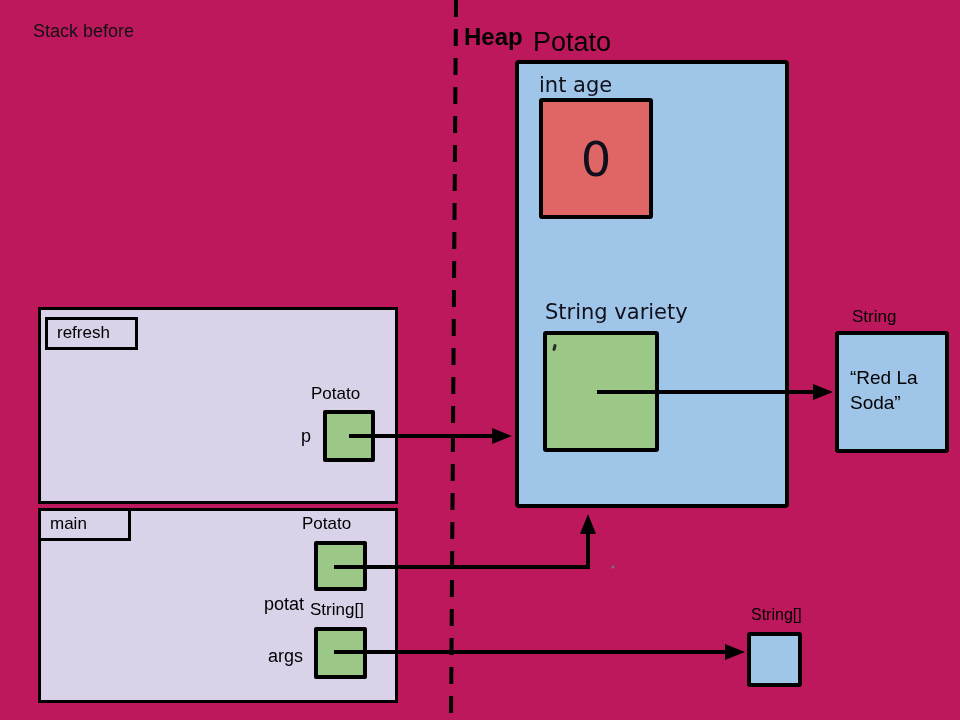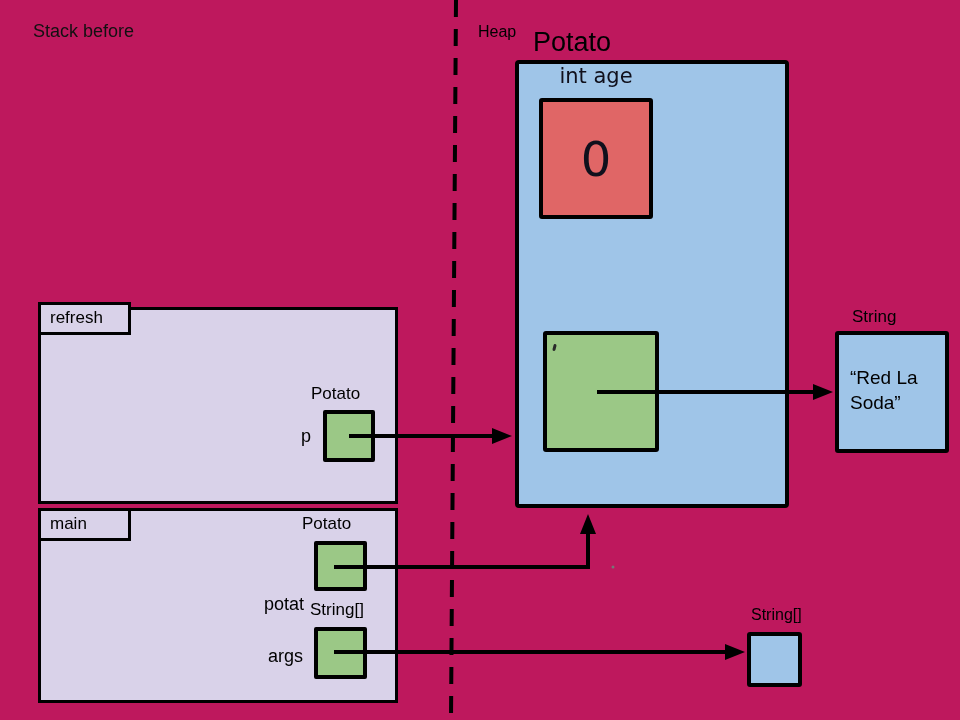--- a/index.html
+++ b/index.html
@@ -16,26 +16,26 @@
   }
   #canvas * { box-sizing: border-box; }
 
   .abs { position: absolute; }
 
   
   .caption {
     left: 33px; top: 20px;
     font-size: 18px; line-height: 22px; color: #111;
   }
-  .heap-label   { left: 478px; top: 23px;  font-size: 16px; }
+  .heap-label   { left: 464px; top: 23px;  font-size: 24px; font-weight: bold; }
   .heap-title   { left: 533px; top: 27px;  font-size: 27px; }
 
   .rounded-font { font-family: "DejaVu Sans", sans-serif; color: #10101c; }
 
-  .age-label     { left: 539px; top: 64px;  width: 114px; text-align: center; font-size: 21px; }
+  .age-label     { left: 539px; top: 73px;  width: 114px; font-size: 21px; }
   .variety-label { left: 545px; top: 300px; font-size: 21px; }
 
   .string-title       { left: 852px; top: 307px; font-size: 17px; text-align: right; }
   .string-array-title { left: 751px; top: 606px; font-size: 16px; }
 
   .type-label { font-size: 17px; }
   .var-label  { font-size: 18px; }
 
   
   .heap-box {
@@ -75,21 +75,21 @@
     background: #d9d2e9; border: 3px solid #000;
     width: 360px; left: 38px;
   }
   .frame-refresh { top: 307px; height: 197px; }
   .frame-main    { top: 508px; height: 195px; }
   .frame-tab {
     left: 38px; width: 93px; height: 33px;
     background: #d9d2e9; border: 3px solid #000;
     font-size: 17px; line-height: 26px; padding-left: 9px;
   }
-  .tab-refresh { top: 302px; }
+  .tab-refresh { top: 317px; margin-left: 7px; }
   .tab-main    { top: 508px; }
 
   .ref-box {
     background: #9bc886; border: 4px solid #000; border-radius: 2px;
   }
   .p-box     { left: 323px; top: 410px; width: 52px; height: 52px; }
   .potat-box { left: 314px; top: 541px; width: 53px; height: 50px; }
   .args-box  { left: 314px; top: 627px; width: 53px; height: 52px; }
 
   .p-type     { left: 311px; top: 384px; }
@@ -140,20 +140,21 @@
 
   <div class="abs heap-label">Heap</div>
   <div class="abs heap-title">Potato</div>
   <div class="abs heap-box"></div>
 
   <div class="abs age-label rounded-font">int age</div>
   <div class="abs age-box">
     <span class="age-value rounded-font">0</span>
   </div>
 
+  <div class="abs variety-label rounded-font">String variety</div>
   <div class="abs variety-box">
     <span class="stray-mark"></span>
   </div>
 
   <div class="abs string-title">String</div>
   <div class="abs string-box">
     <div class="string-value">
       <div>“Red La</div>
       <div>Soda”</div>
     </div>

